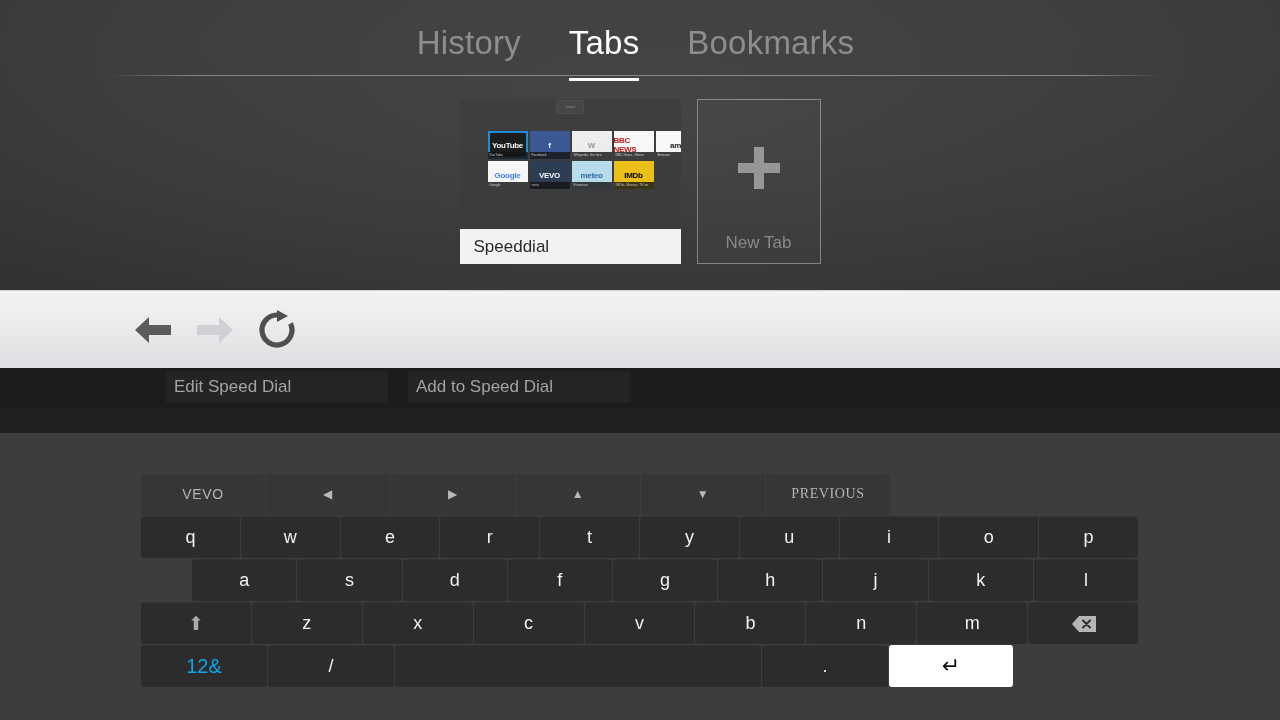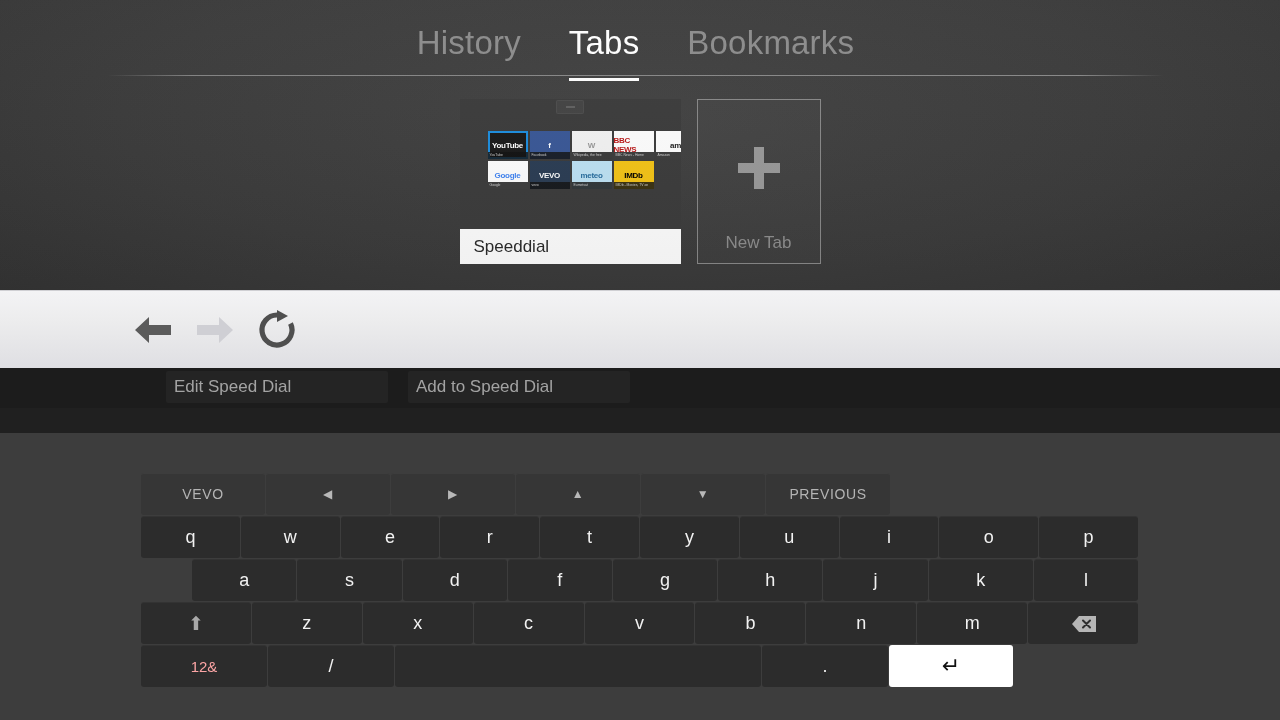--- a/index.html
+++ b/index.html
@@ -142,21 +142,21 @@
   .key {
     height: 42px; margin: 0 1px 1px 0;
     background: #2c2c2c; border-radius: 3px;
     display:flex; align-items:center; justify-content:center;
     color:#f2f2f2; font-size:18px;
     box-shadow: inset 0 1px 0 rgba(255,255,255,0.035);
   }
   .kb-row.fn .key { background: #363636; color: #b4b4b4; font-size: 14px; letter-spacing: 0.6px; height: 42px; }
   .kb-row.fn .key.arrow { font-size: 12px; color:#b8b8b8; }
   .kb-row.letters .key { height: 42px; }
-  .key.alt { color:#fca5a5; font-size: 15px; }
+  .key.alt { color:#0ea5e9; font-size: 20px; }
   .key.enter { background:#ffffff; color:#111111; font-size: 22px; }
   .key.shift .shift-glyph { font-size: 19px; color:#a9a9a9; }
   .key.bksp .b-glyph {
     display:inline-block; width:22px; height:15px; position:relative;
   }
   .key.bksp .b-glyph svg { display:block; }
   .spacer { width: 1px; }
 </style>
 </head>
 <body>
@@ -314,21 +314,21 @@
   </div>
 
   <div class="keyboard-area">
     <div class="kb">
       <div class="kb-row fn" id="kb-fn">
           <div class="key" style="width: 124px;">VEVO</div>
           <div class="key arrow" style="width: 124px;">◀</div>
           <div class="key arrow" style="width: 124px;">▶</div>
           <div class="key arrow" style="width: 124px;">▲</div>
           <div class="key arrow" style="width: 124px;">▼</div>
-          <div class="key" style="width: 124px;">PREVIOUS</div>
+          <div class="key" style="width: 124px; font-family: Liberation Serif, serif;">PREVIOUS</div>
         </div>
       <div class="kb-row letters" id="kb-r1">
           <div class="key" style="width: 99px;">q</div>
           <div class="key" style="width: 99px;">w</div>
           <div class="key" style="width: 99px;">e</div>
           <div class="key" style="width: 99px;">r</div>
           <div class="key" style="width: 99px;">t</div>
           <div class="key" style="width: 99px;">y</div>
           <div class="key" style="width: 99px;">u</div>
           <div class="key" style="width: 99px;">i</div>

